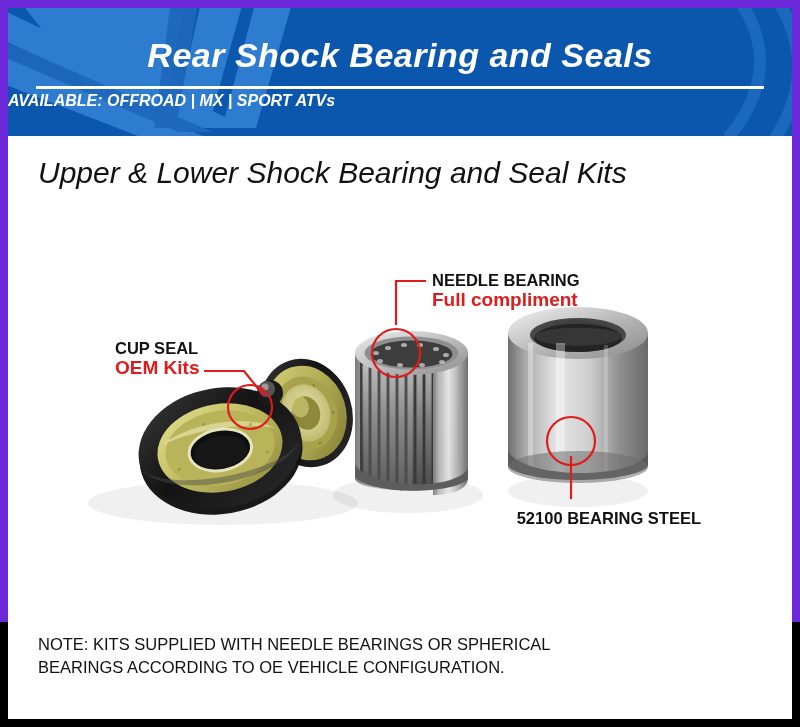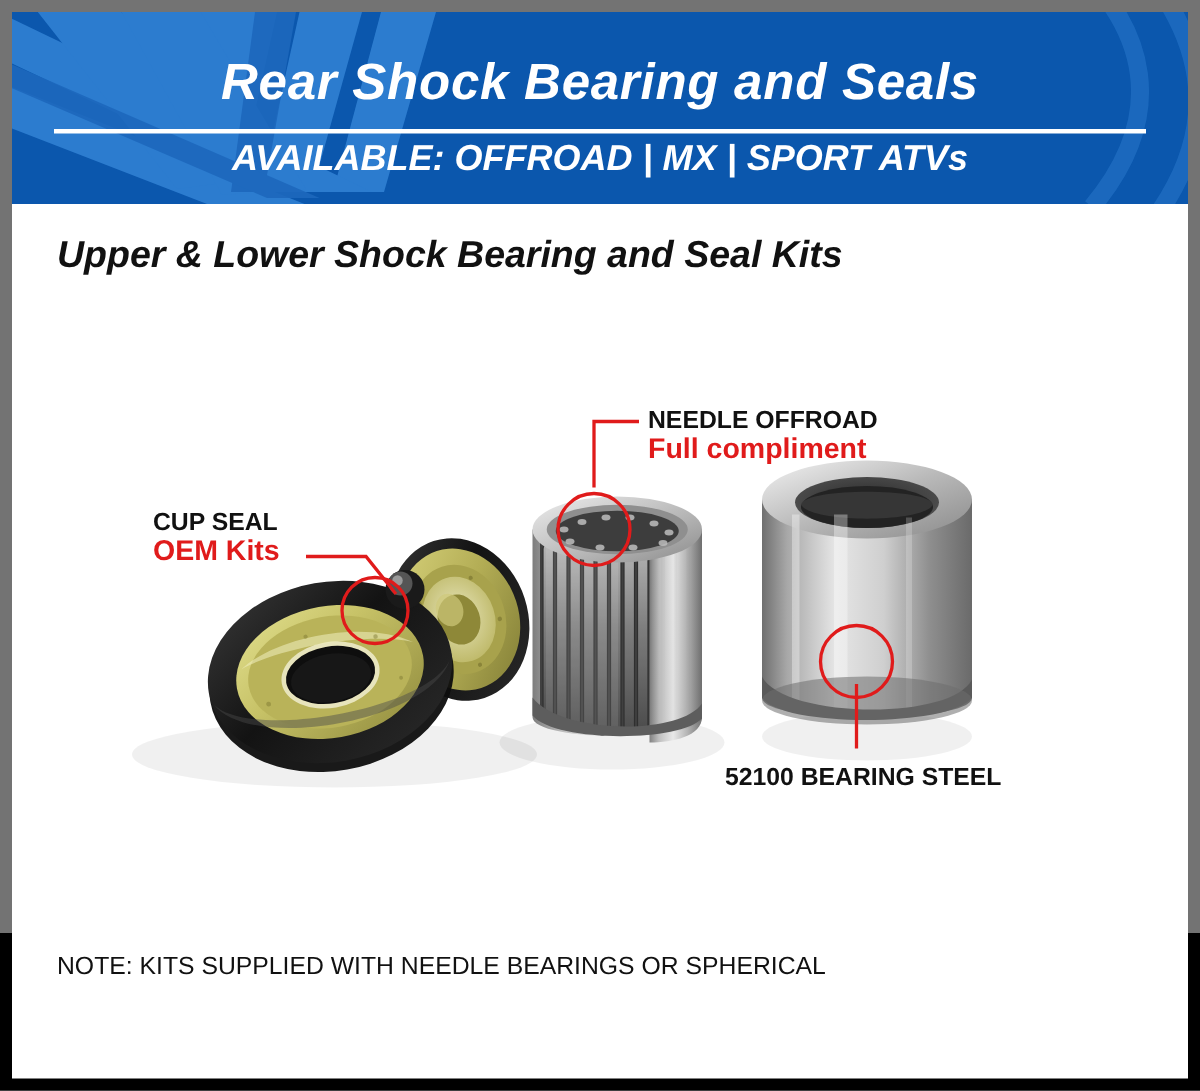--- a/index.html
+++ b/index.html
@@ -10,21 +10,21 @@
   body {
     width: 800px;
     height: 727px;
     font-family: "Liberation Sans", sans-serif;
     overflow: hidden;
   }
   .page {
     position: relative;
     width: 800px;
     height: 622px;
-    background: #737373;
+    background: #6d28d9;
     box-sizing: border-box;
     padding: 8px;
   }
   .card {
     position: relative;
     width: 784px;
     height: 711px;
     background: #ffffff;
     overflow: hidden;
   }
@@ -58,36 +58,36 @@
     position: absolute;
     left: 28px; top: 78px;
     width: 728px;
     height: 3px;
     background: #ffffff;
   }
   .header-sub {
     position: absolute;
     left: 0; top: 84px;
     width: 784px;
-    text-align: center;
+    text-align: left;
     color: #ffffff;
-    font-size: 24px;
+    font-size: 16px;
     font-weight: bold;
     font-style: italic;
     white-space: nowrap;
   }
 
   
   .subheading {
     position: absolute;
     left: 30px;
     top: 148px;
     color: #111111;
-    font-size: 25px;
-    font-weight: bold;
+    font-size: 30px;
+    font-weight: normal;
     font-style: italic;
     white-space: nowrap;
   }
 
   
   .illus {
     position: absolute;
     left: 0;
     top: 195px;
     width: 784px;
@@ -106,23 +106,23 @@
     white-space: nowrap;
   }
   .callout .red {
     color: #e01b1b;
     font-size: 19px;
     font-weight: bold;
     line-height: 20px;
     white-space: nowrap;
   }
 
-  #callout-cup-seal { left: 94px; top: 330px; }
+  #callout-cup-seal { left: 107px; top: 330px; }
   #callout-needle   { left: 424px; top: 262px; }
-  #callout-steel    { left: 460px; top: 500px; text-align: center; width: 215px;}
+  #callout-steel    { left: 478px; top: 500px; text-align: right; width: 215px;}
 
   
   .note {
     position: absolute;
     left: 30px;
     top: 625px;
     width: 700px;
     color: #111111;
     font-size: 16.5px;
     font-weight: normal;
@@ -369,26 +369,27 @@
       </g>
       <circle cx="563" cy="238" r="24" fill="none" stroke="#e01b1b" stroke-width="2.2"></circle>
     </svg>
 
     <div class="callout" id="callout-cup-seal">
       <div class="cap">CUP SEAL</div>
       <div class="red">OEM Kits</div>
     </div>
 
     <div class="callout" id="callout-needle">
-      <div class="cap">NEEDLE OFFROAD</div>
+      <div class="cap">NEEDLE BEARING</div>
       <div class="red">Full compliment</div>
     </div>
 
     <div class="callout" id="callout-steel">
       <div class="cap">52100 BEARING STEEL</div>
     </div>
 
     <div class="note">
       <div>NOTE: KITS SUPPLIED WITH NEEDLE BEARINGS OR SPHERICAL</div>
+      <div>BEARINGS ACCORDING TO OE VEHICLE CONFIGURATION.</div>
     </div>
 
   </div>
 </div>
 
 </body></html>

